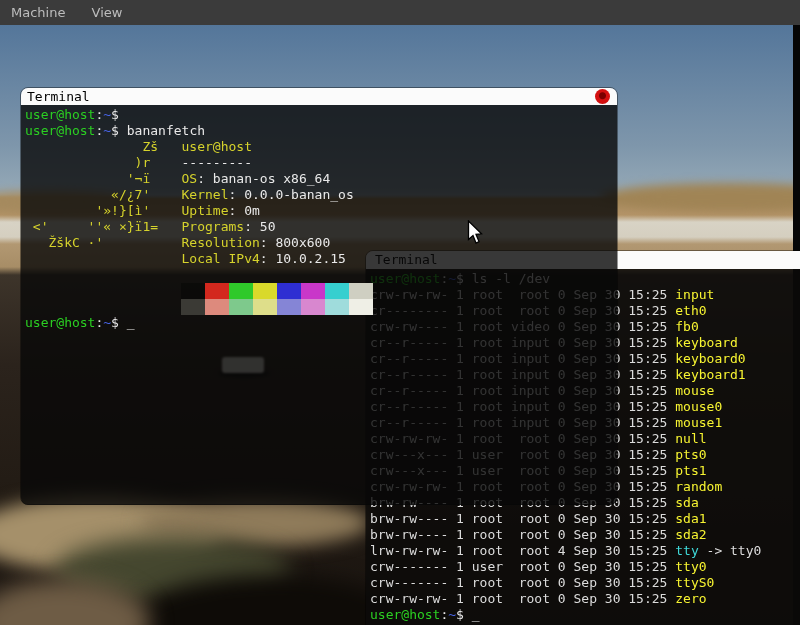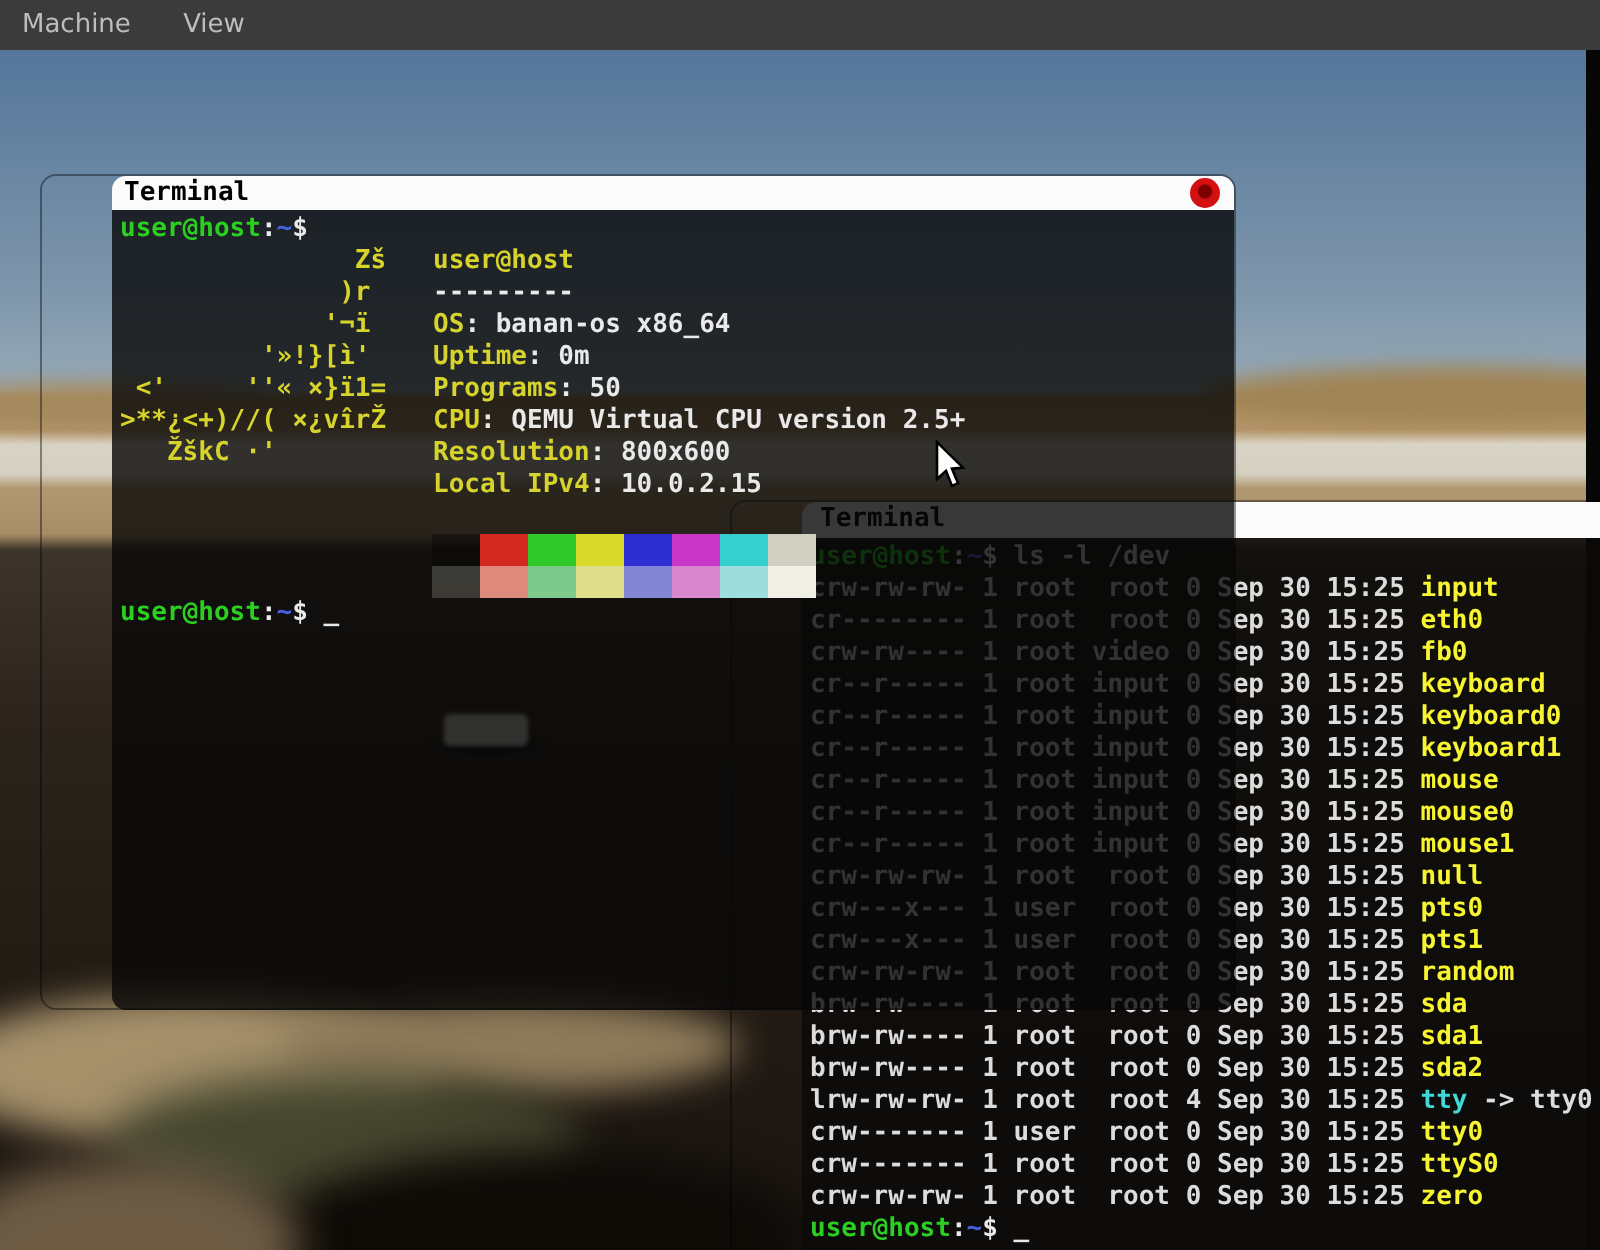--- a/index.html
+++ b/index.html
@@ -33,21 +33,21 @@
   .sand2{left:140px;top:474px;width:230px;height:48px;background:#8f7b5a;filter:blur(9px);}
   .pond{left:55px;top:512px;width:235px;height:68px;background:#45472f;filter:blur(11px);}
   .rockdark{left:135px;top:550px;width:270px;height:90px;background:#0e0b07;filter:blur(11px);}
   .sandbl{left:-25px;top:555px;width:175px;height:85px;background:#6e5c45;filter:blur(11px);}
   .truck{left:222px;top:332px;width:42px;height:16px;background:#d8d4cc;border-radius:3px;filter:blur(1px);}
   .truckshadow{left:218px;top:345px;width:52px;height:7px;background:#0a0a0a;filter:blur(2px);}
   .rightstrip{position:absolute;right:0;top:0;width:7px;height:600px;background:#060606;border-radius:0;}
 
   
   .term{position:absolute;border:1px solid rgba(0,0,0,0.4);
-        font-size:13px;font-weight:bold;line-height:16px;padding-left:35px;}
+        font-size:13px;font-weight:normal;line-height:16px;}
   .titlebar{background:var(--titlebar);color:#000;position:relative;
             padding-left:6px;cursor:default;}
   .t1{left:20px;top:87px;width:598px;height:418px;z-index:3;border-radius:8px;}
   .t1 .titlebar{height:17px;line-height:17px;font-size:13px;border-radius:7px 7px 0 0;}
   .t1 .content{height:400px;background:var(--t1bg);border-radius:0 0 7px 7px;
                padding:2px 0 0 4px;overflow:hidden;}
   .t2{left:365px;top:250px;width:452px;height:402px;z-index:2;border-radius:8px 0 0 0;}
   .t2 .titlebar{height:18px;line-height:18px;font-size:13px;border-radius:7px 0 0 0;padding-left:9px;}
   .t2 .content{height:384px;background:var(--t2bg);padding:2px 0 0 4px;overflow:hidden;}
   .closebtn{position:absolute;right:7px;top:50%;width:15px;height:15px;margin-top:-7.5px;
@@ -120,27 +120,28 @@
     </div>
   </div>
 
   <div class="term t1">
     <div class="titlebar">
       <span>Terminal</span>
       <span class="closebtn"></span>
     </div>
     <div class="content">
       <div class="line"><span class="green">user@host</span><span class="white">:</span><span class="blue">~</span><span class="white">$</span></div>
+      <div class="line"><span class="green">user@host</span><span class="white">:</span><span class="blue">~</span><span class="white">$</span><span class="white"> bananfetch</span></div>
       <div id="fetch-lines">
           <div class="line"><span class="art">               Zš</span><span class="flabel">user@host</span><span class="fval"></span></div>
           <div class="line"><span class="art">              )r</span><span class="flabel"></span><span class="fval">---------</span></div>
           <div class="line"><span class="art">             '¬ï</span><span class="flabel">OS</span><span class="fval">: banan-os x86_64</span></div>
+          <div class="line"><span class="art">           «/¿7'</span><span class="flabel">Kernel</span><span class="fval">: 0.0.0-banan_os</span></div>
           <div class="line"><span class="art">         '»!}[ì'</span><span class="flabel">Uptime</span><span class="fval">: 0m</span></div>
           <div class="line"><span class="art"> &lt;'     ''« ×}ï1=</span><span class="flabel">Programs</span><span class="fval">: 50</span></div>
-          <div class="line"><span class="art">&gt;**¿&lt;+)//( ×¿vîrŽ</span><span class="flabel">CPU</span><span class="fval">: QEMU Virtual CPU version 2.5+</span></div>
           <div class="line"><span class="art">   ŽškC ·'</span><span class="flabel">Resolution</span><span class="fval">: 800x600</span></div>
           <div class="line"><span class="art"></span><span class="flabel">Local IPv4</span><span class="fval">: 10.0.2.15</span></div>
         </div>
       <div class="line"> </div>
       <div class="palette">
         <div class="prow" id="palette-row1">
             <div class="swatch" style="background: rgba(0, 0, 0, 0.3);"></div>
             <div class="swatch" style="background: rgb(211, 40, 30);"></div>
             <div class="swatch" style="background: rgb(47, 201, 42);"></div>
             <div class="swatch" style="background: rgb(217, 217, 43);"></div>

